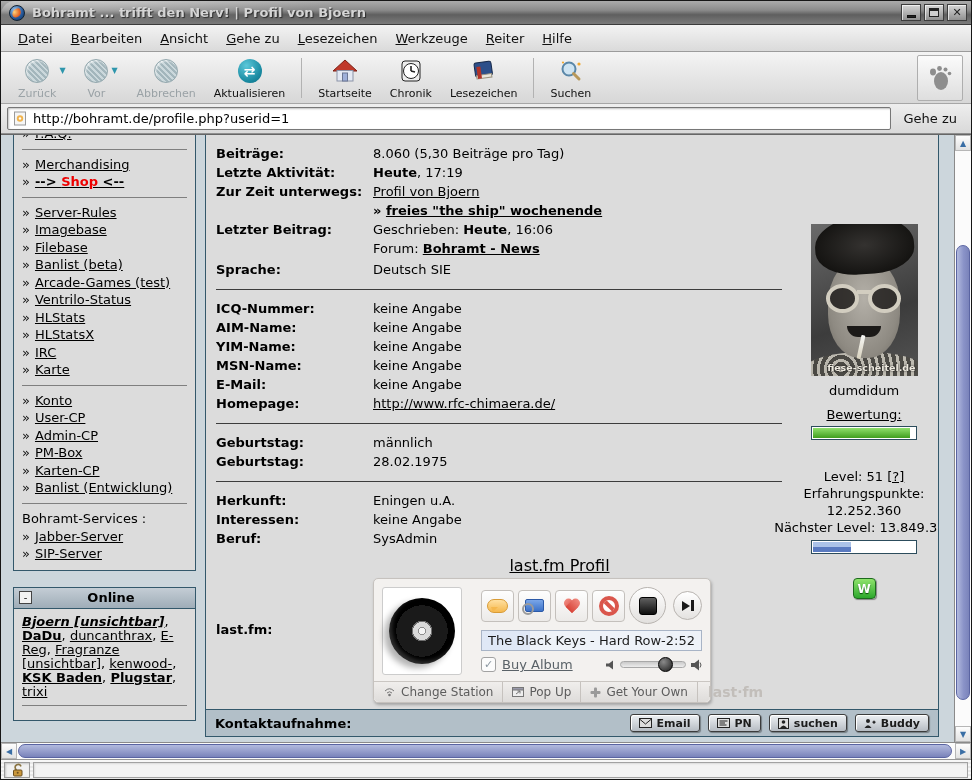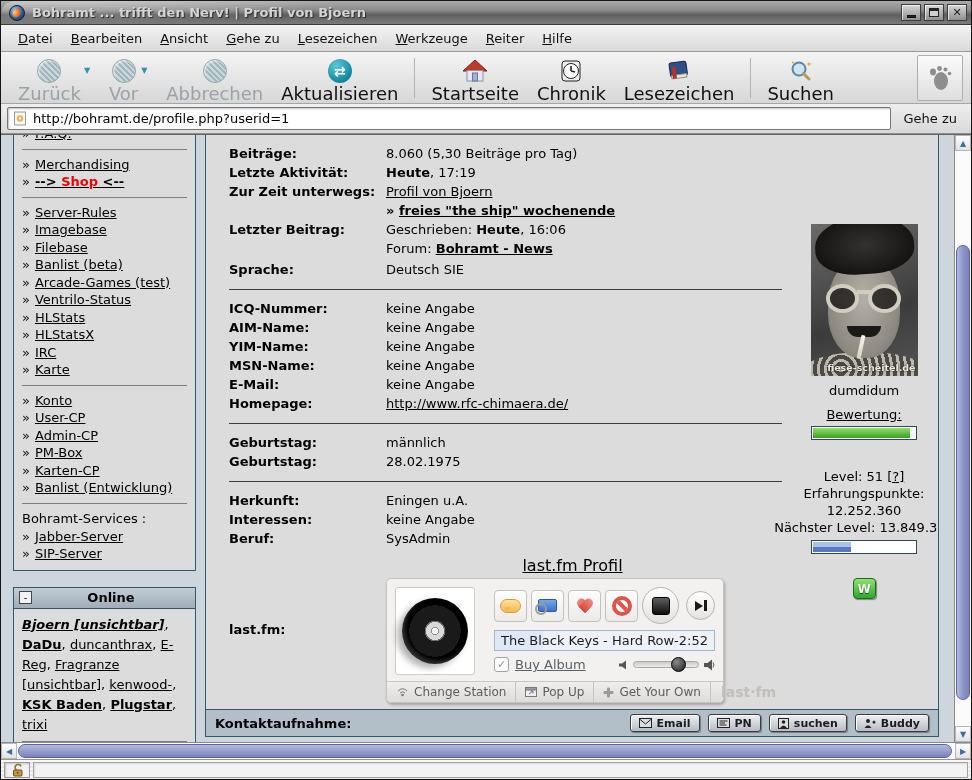--- a/index.html
+++ b/index.html
@@ -29,21 +29,21 @@
   
   .menubar{ height:27px; flex:none; background:linear-gradient(#f3f3f3,#dadada); border-bottom:1px solid #9b9b9b;
     display:flex; align-items:center; padding:0 8px; }
   .menu-item{ display:inline-block; padding:4px 9px; font-size:13px; color:#101010; }
   .menu-item::first-letter{ text-decoration:underline; }
 
   
   .toolbar{ height:52px; flex:none; background:linear-gradient(#f4f4f4,#d7d7d7); border-bottom:1px solid #a6a6a6;
     display:flex; align-items:center; padding:0 8px; }
   .tbtn{ display:flex; flex-direction:column; align-items:center; justify-content:flex-end; padding:2px 9px;
-    font-size:18px; color:#101010; gap:3px; height:48px; }
+    font-size:11px; color:#101010; gap:3px; height:48px; }
   .tbtn .tlabel{ line-height:13px; }
   .tbtn.disabled .tlabel{ color:#9aa2a6; }
   .icbox{ height:26px; display:flex; align-items:center; justify-content:center; }
   .ic-disc{ width:24px; height:24px; border-radius:50%; border:1px solid #93a8ae;
     background:repeating-linear-gradient(45deg,#a3b6bc 0 2px,#cbd8dc 2px 4px); box-shadow:inset 1px 1px 2px rgba(255,255,255,.8); }
   .ic-reload{ width:24px; height:24px; border-radius:50%;
     background:radial-gradient(circle at 35% 28%, #5cc8da, #1a8ba2 65%, #0d6c80); color:#fff;
     display:flex; align-items:center; justify-content:center; font-weight:bold; font-size:14px; }
   .ic-reload::before{ content:"⇄"; }
   .drop{ width:14px; align-self:center; color:#2e96ac; font-size:8px; margin:0 2px 14px -6px; }
@@ -77,26 +77,26 @@
   .shr{ border:none; border-top:1px solid #7f7f7f; margin:6px 0; }
   .stext{ line-height:18px; }
 
   
   .obox{ background:#dcdcdc; border:1px solid #33586b; font-size:13px; }
   .ohead{ background:linear-gradient(#c4cdd5,#9fadb8); border-bottom:1px solid #33586b; height:21px;
     display:flex; align-items:center; padding:0 5px; }
   .collapse{ width:13px; height:13px; background:#f2f2f2; border:1px solid #444; font-size:10px; line-height:11px;
     text-align:center; color:#222; flex:none; }
   .otitle{ flex:1; text-align:center; font-weight:bold; }
-  .obody{ padding:6px 8px 8px; line-height:20px; }
+  .obody{ padding:6px 8px 8px; line-height:14px; }
 
   
   .maincol{ flex:1; display:flex; flex-direction:column; margin-right:15px; min-width:0; }
   .mainbox{ background:#dcdcdc; border:1px solid #33586b; display:flex; min-height:570px; overflow:hidden; }
-  .fields{ flex:1; padding:24px 8px 6px 23px; font-size:13px; min-width:0; }
+  .fields{ flex:1; padding:24px 8px 6px 10px; font-size:13px; min-width:0; }
   .prow{ display:flex; line-height:19px; }
   .prow.center{ align-items:center; }
   .plabel{ width:157px; font-weight:bold; flex:none; }
   .pvalue{ flex:1; min-width:0; }
   .vlink{ color:#000; text-decoration:underline; cursor:pointer; }
   .psep{ border:none; border-top:1px solid #3c3c3c; margin:10px 0 9px; } .mt2{ margin-top:2px; }
 
   
   .lfmrow{ display:flex; align-items:center; margin-top:8px; }
   .lfmwrap{ width:338px; display:flex; flex-direction:column; align-items:center; gap:3px; }

